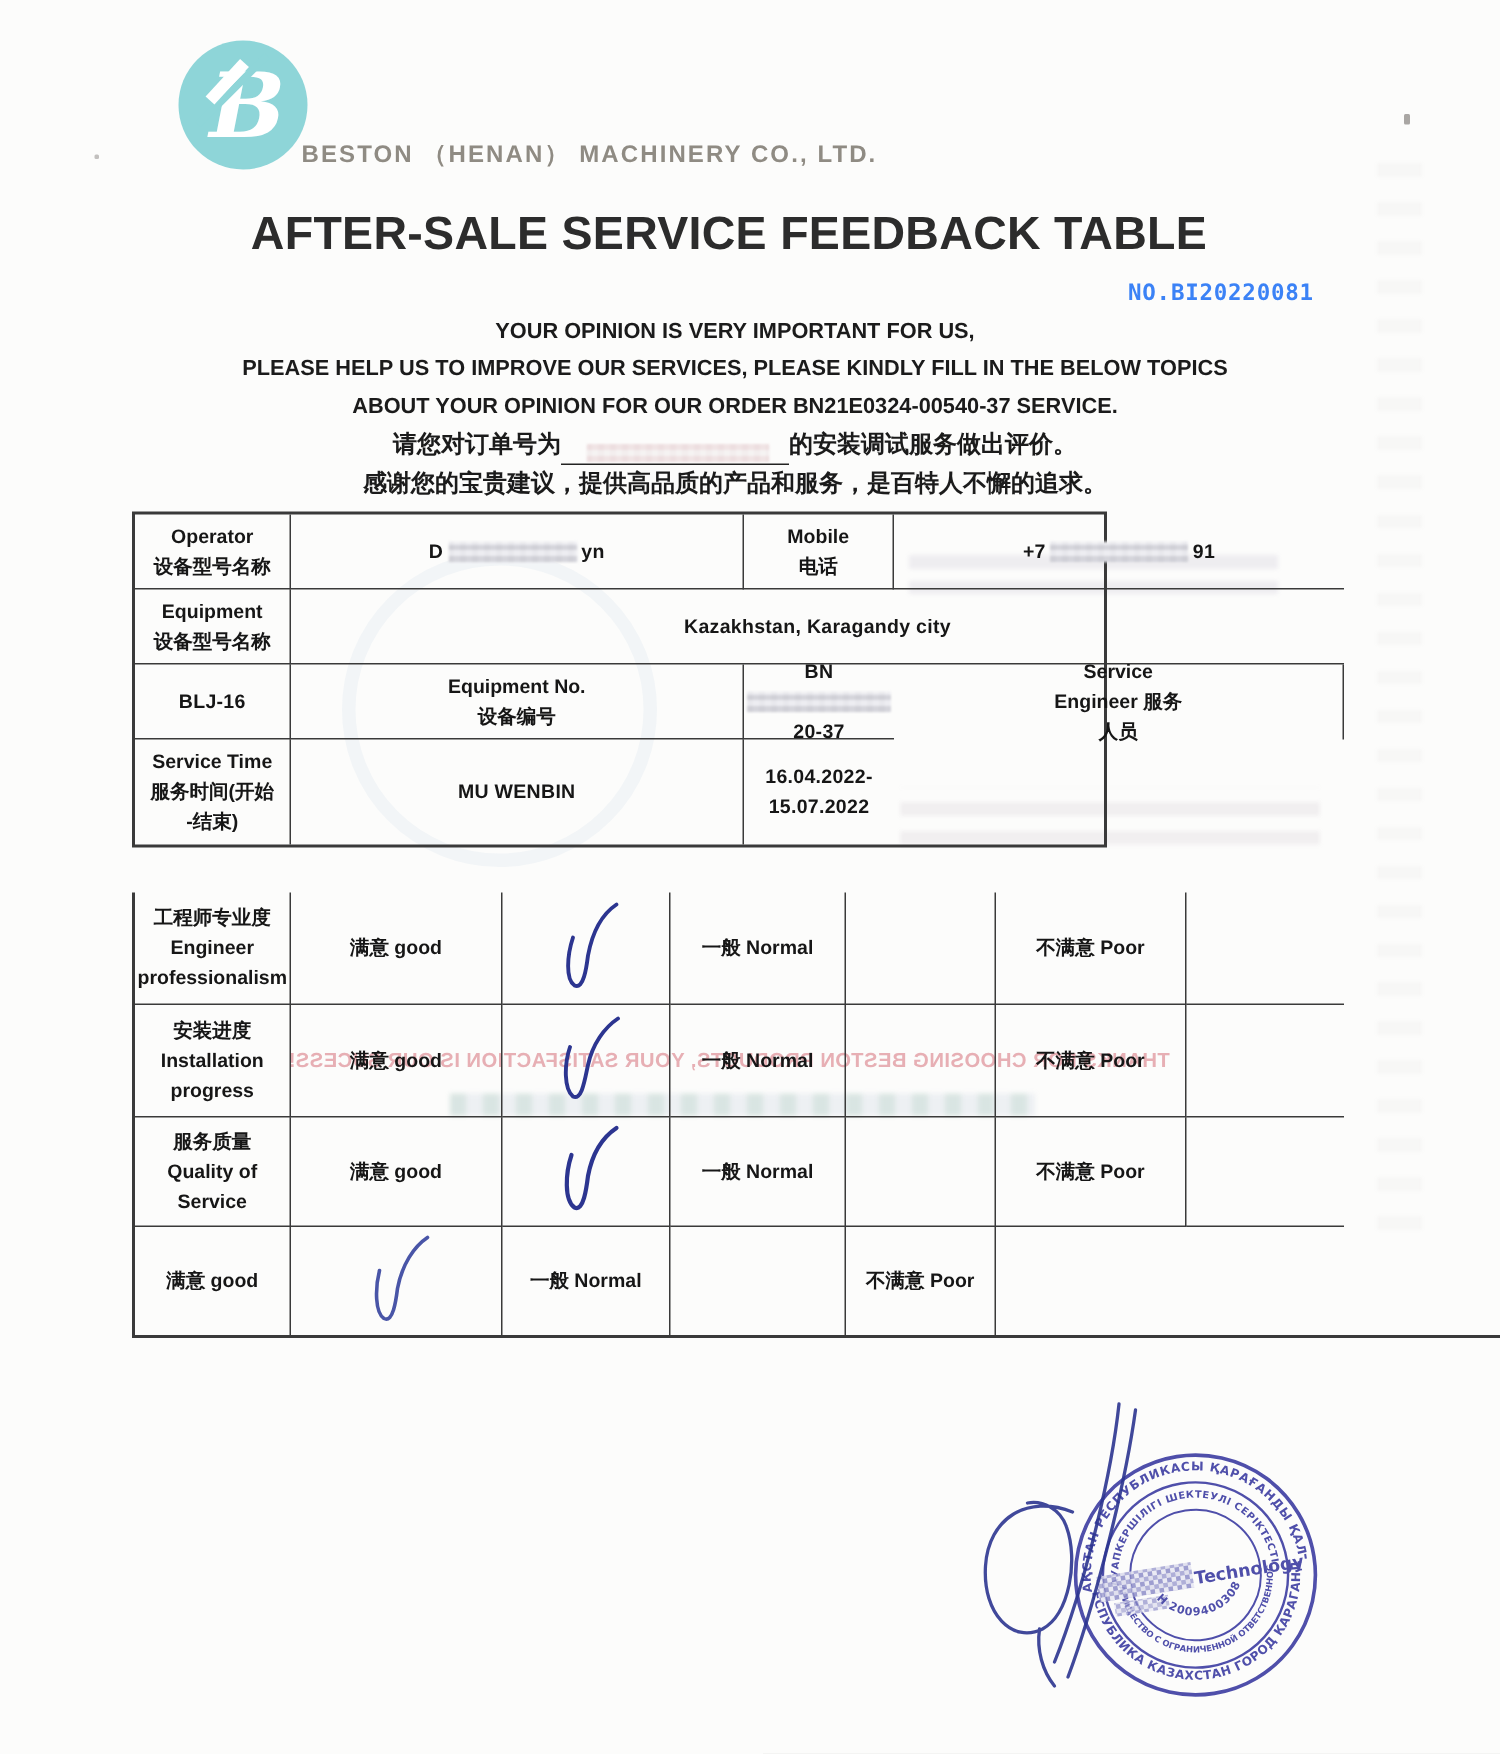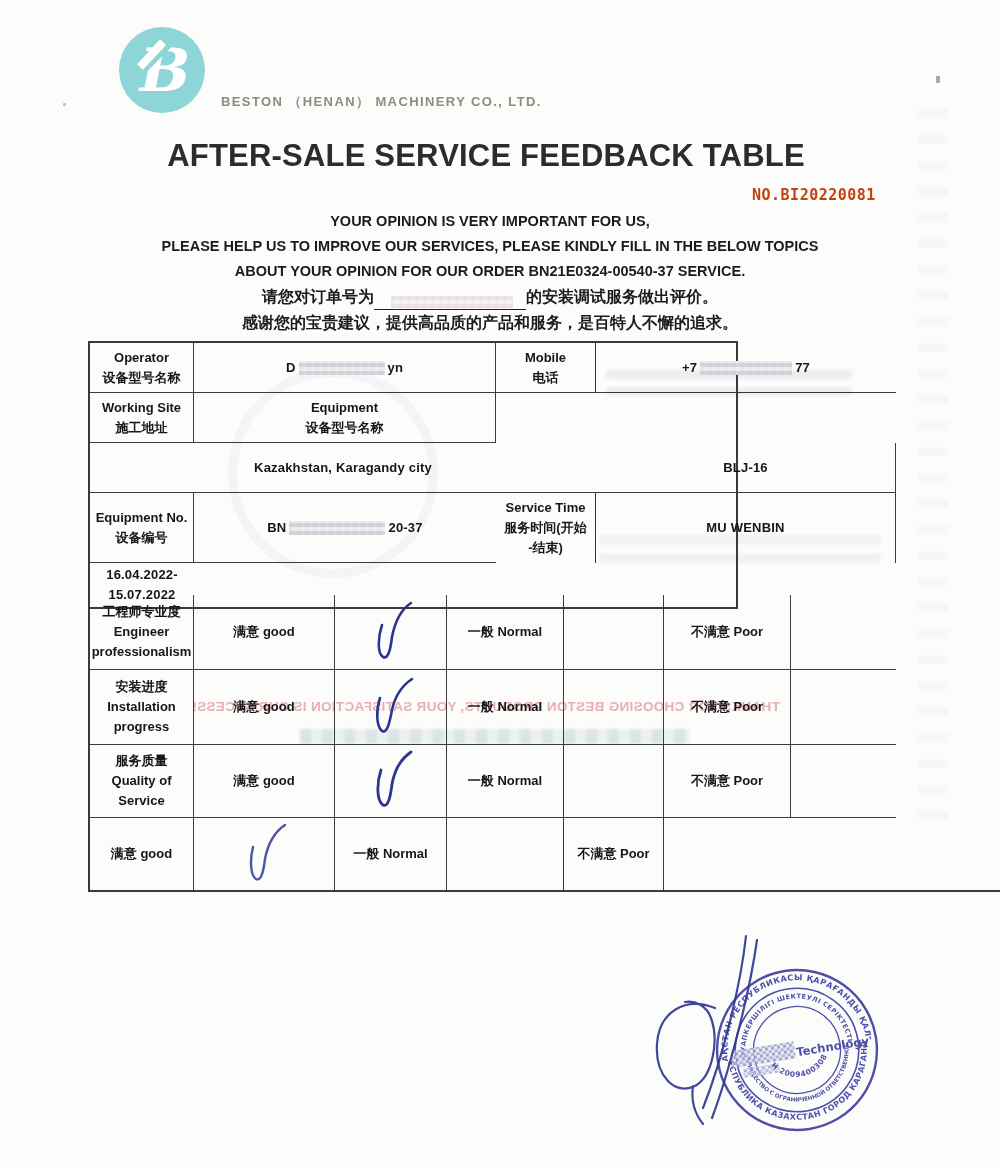--- a/index.html
+++ b/index.html
@@ -4,32 +4,32 @@
 <style>
   * { margin:0; padding:0; box-sizing:border-box; }
   body { background:#e8e8e8; font-family:"Liberation Sans", sans-serif; }
   .page {
     position:relative; width:1000px; height:1169px; margin:0 auto;
     background:#fcfcfb; overflow:hidden; color:#1e1e1e;
   }
   
   .logo { position:absolute; left:116px; top:24px; width:92px; height:92px; }
   .company-name {
-    position:absolute; left:221px; top:93px;
-    font-size:13px; font-weight:bold; letter-spacing:1.4px; color:#8f8b83;
+    position:absolute; left:201px; top:93px;
+    font-size:16px; font-weight:bold; letter-spacing:1.4px; color:#8f8b83;
   }
   .doc-title {
     position:absolute; top:138px; left:0; width:100%; text-align:center;
     transform:translateX(-14px);
     font-size:31px; font-weight:bold; color:#2c2c2c; letter-spacing:0.2px;
   }
   .doc-no {
     position:absolute; left:752px; top:186px;
     font-family:"DejaVu Sans Mono", monospace;
-    font-size:15px; font-weight:bold; color:#c2410c; letter-spacing:0.5px;
+    font-size:15px; font-weight:bold; color:#3b82f6; letter-spacing:0.5px;
   }
   
   .intro {
     position:absolute; top:209px; left:0; width:100%; text-align:center;
     font-weight:bold; color:#1b1b1b; transform:translateX(-10px);
   }
   .intro .en { font-size:14.5px; line-height:25px; }
   .intro .cn { font-size:16px; line-height:26px; }
   .blank-line {
     display:inline-block; width:152px; height:17px; vertical-align:bottom;
@@ -146,42 +146,43 @@
         <span>设备型号名称</span>
     </div>
     <div class="cell value-cell">
       <span><span>D</span><span class="redact" style="width:86px"></span><span>yn</span></span>
     </div>
     <div class="cell">
       <span>Mobile</span>
         <span>电话</span>
     </div>
     <div class="cell value-cell last-col">
-      <span><span>+7</span><span class="redact" style="width:92px"></span><span>77</span></span>
-    </div>
-
-    <div class="cell">
-      <span>Working Site</span>
-        <span>施工地址</span>
-    </div>
+      <span><span>+7</span><span class="redact" style="width:92px"></span><span>91</span></span>
+    </div>
+
     <div class="cell">
       <span>Equipment</span>
         <span>设备型号名称</span>
     </div>
 
     <div class="cell value-cell span3 last-col">Kazakhstan, Karagandy city</div>
     <div class="cell value-cell">BLJ-16</div>
     <div class="cell">
       <span>Equipment No.</span>
         <span>设备编号</span>
     </div>
     <div class="cell value-cell last-col">
       <span><span>BN</span><span class="redact" style="width:96px"></span><span>20-37</span></span>
     </div>
 
+    <div class="cell last-row">
+      <span>Service</span>
+      <span>Engineer 服务</span>
+      <span>人员</span>
+    </div>
     <div class="cell last-row">
       <span>Service Time</span>
       <span>服务时间(开始</span>
       <span>-结束)</span>
     </div>
     <div class="cell value-cell last-row">MU WENBIN</div>
     <div class="cell value-cell last-col last-row">16.04.2022-15.07.2022</div>
   </div>
 
   <div class="rating-table">

